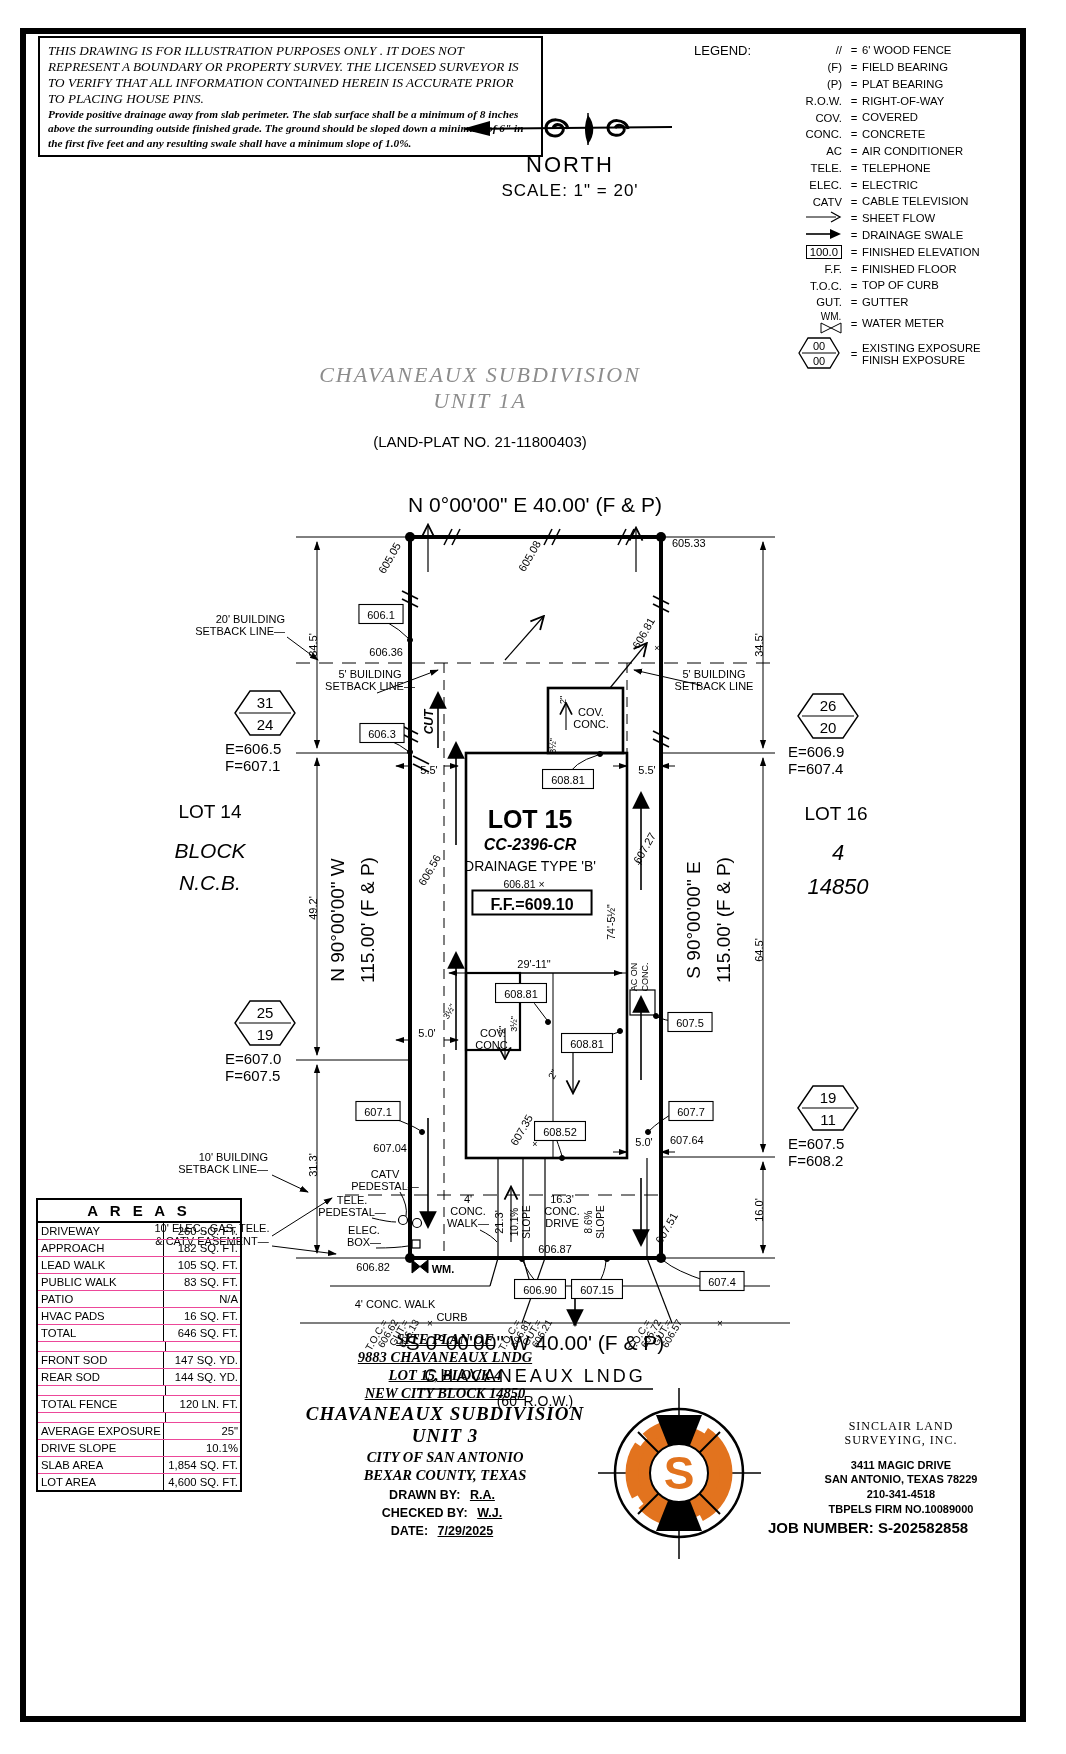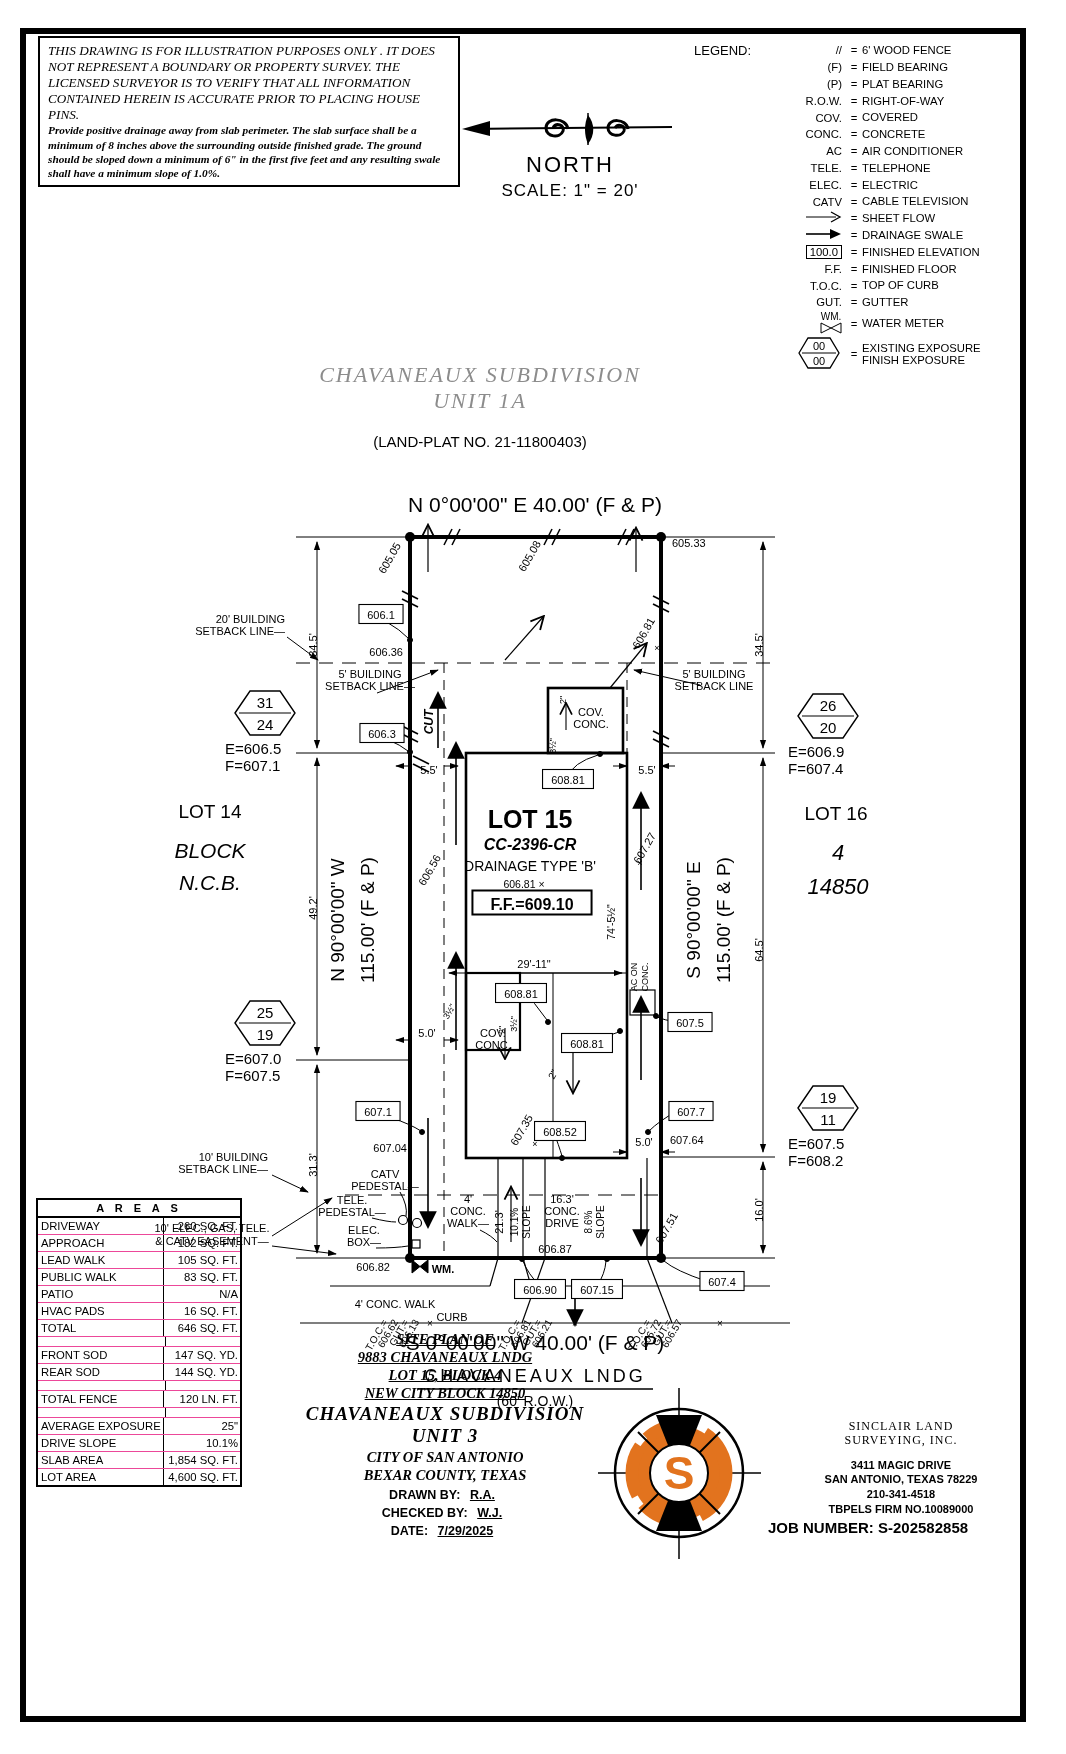--- a/index.html
+++ b/index.html
@@ -1,20 +1,20 @@
 <!DOCTYPE html>
 <html style="--orange: #e2731e;"><head>
 <meta charset="utf-8">
 <style>
   html,body{margin:0;padding:0;background:#fff;}
   body{position:relative;width:1066px;height:1754px;font-family:"Liberation Sans",sans-serif;color:#000;overflow:hidden;}
   .abs{position:absolute;}
   #frame{left:20px;top:28px;width:1006px;height:1694px;border:6px solid #000;box-sizing:border-box;}
   
-  #disclaimer{left:38px;top:36px;width:422px;border:2px solid #000;padding:5px 8px;box-sizing:border-box;font-family:"Liberation Serif",serif;font-style:italic;}
+  #disclaimer{left:38px;top:36px;width:505px;border:2px solid #000;padding:5px 8px;box-sizing:border-box;font-family:"Liberation Serif",serif;font-style:italic;}
   #disclaimer .d-main{font-size:13.2px;line-height:1.22;}
   #disclaimer .d-note{font-size:11.3px;line-height:1.25;font-weight:bold;}
   
   #legend{left:694px;top:42px;width:336px;font-size:11.3px;}
   .lg-row{display:flex;align-items:center;min-height:16.8px;}
   .lg-title{width:62px;text-align:left;font-size:13px;flex:none;}
   .lg-sym{width:86px;text-align:right;flex:none;padding-right:4px;}
   .lg-eq{width:16px;text-align:center;flex:none;}
   .lg-label{flex:1;white-space:pre-line;line-height:1.1;}
   .lg-box{border:1px solid #000;padding:0 3px;display:inline-block;}
@@ -23,21 +23,21 @@
   #north .n-word{font-size:22px;letter-spacing:2px;margin-top:2px;}
   #north .n-scale{font-size:17px;letter-spacing:1px;margin-top:3px;}
   
   #subtitle{left:180px;top:362px;width:600px;text-align:center;}
   #subtitle .t1,#subtitle .t2{font-family:"Liberation Serif",serif;font-style:italic;font-size:22px;letter-spacing:2px;color:#8c8c8c;line-height:1.18;}
   #subtitle .t3{font-size:15px;margin-top:19px;color:#000;}
   
   #drawing{left:0;top:430px;}
   
   #areas{left:36px;top:1198px;width:206px;border:2px solid #000;box-sizing:border-box;font-size:11.3px;}
-  #areas .a-title{text-align:center;font-weight:bold;letter-spacing:4px;border-bottom:2px solid #000;padding:2px 0;font-size:11px;}
+  #areas .a-title{text-align:center;font-weight:bold;letter-spacing:4px;border-bottom:2px solid #000;padding:2px 0;font-size:15px;}
   .a-row{display:flex;border-bottom:1px solid #ec4899;}
   .a-row:last-child{border-bottom:none;}
   .a-row .a-l{flex:1;padding:2px 0 2px 3px;}
   .a-row .a-v{width:74px;flex:none;border-left:1px solid #000;text-align:right;padding:2px 2px 2px 0;}
   .a-row.sp{height:9px;}
   .a-row.sp .a-l,.a-row.sp .a-v{padding:0;}
   
   #siteplan{left:285px;top:1330px;width:320px;text-align:center;font-family:"Liberation Serif",serif;font-style:italic;font-weight:bold;}
   #siteplan .sp-top{font-size:14.5px;line-height:1.25;text-decoration:underline;}
   #siteplan .sp-big{font-size:19px;line-height:1.2;letter-spacing:1px;}

